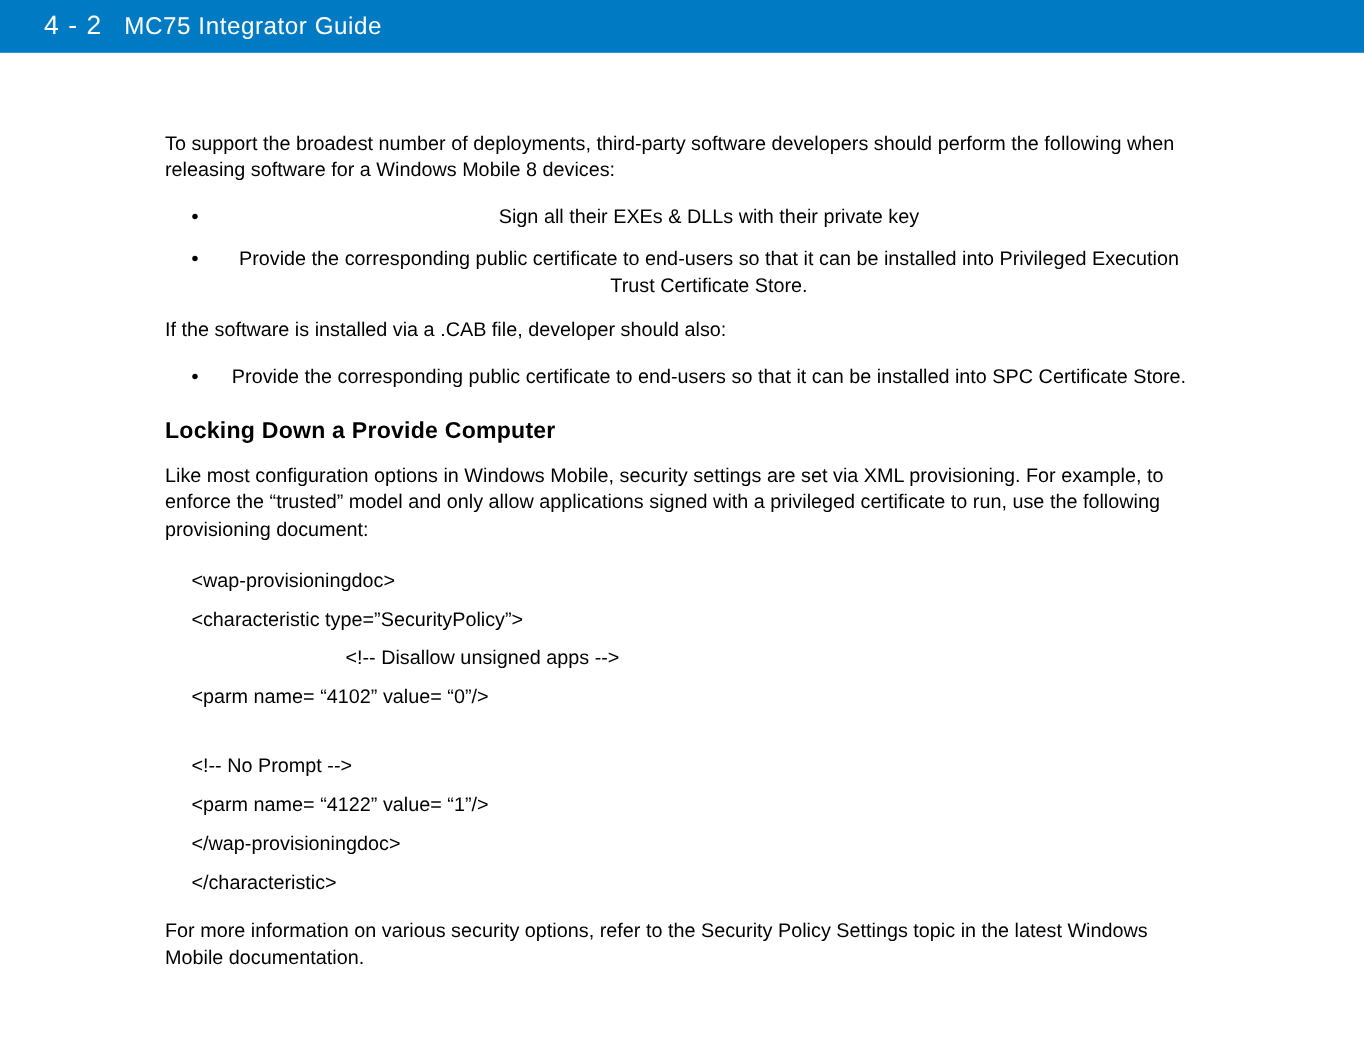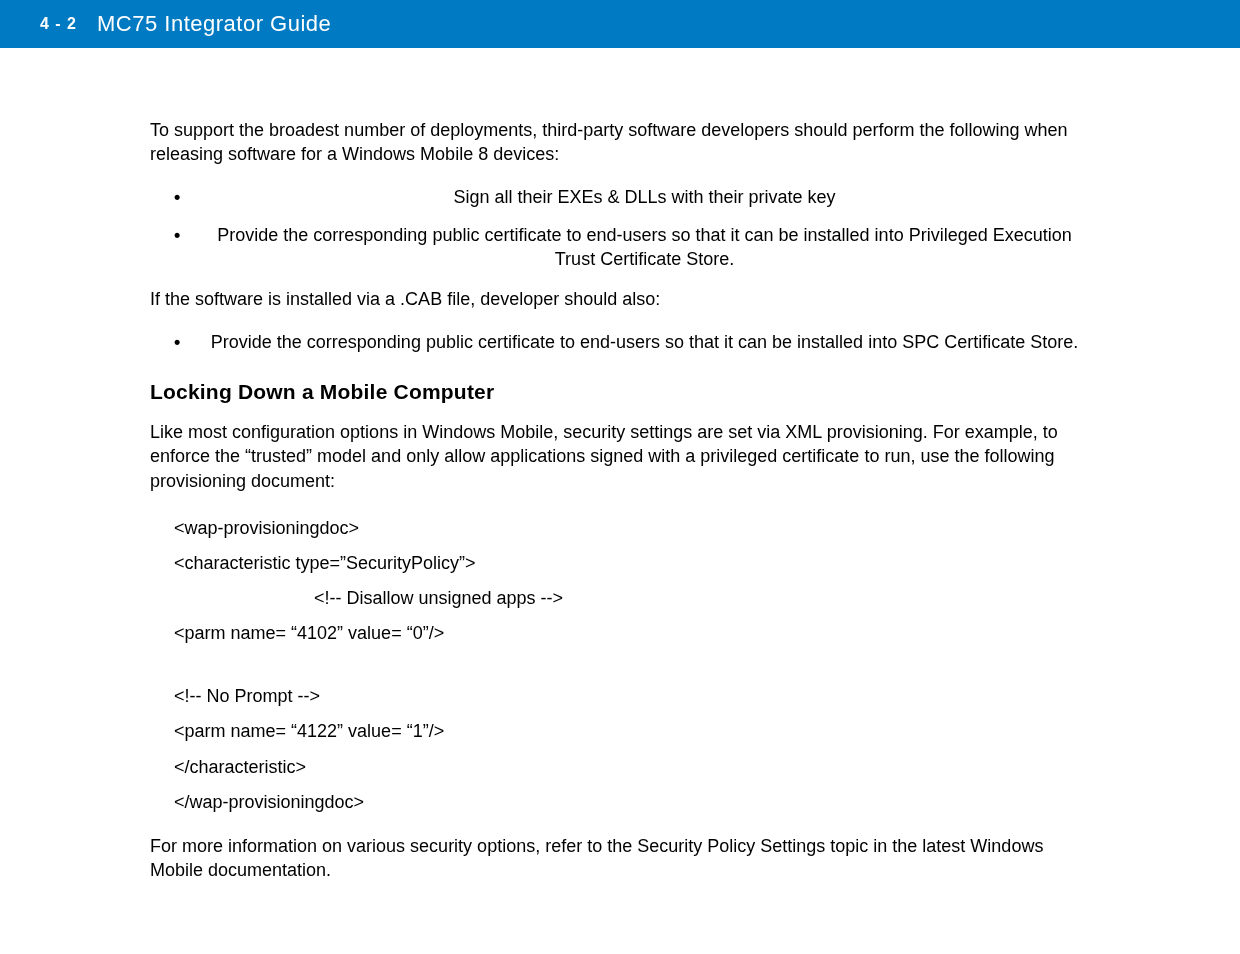--- a/index.html
+++ b/index.html
@@ -11,22 +11,22 @@
   }
   .header-bar {
     background: #007ac2;
     height: 48px;
     display: flex;
     align-items: center;
     padding-left: 40px;
   }
   .page-num {
     color: #fff;
-    font-size: 16px;
-    font-weight: 700;
+    font-size: 24px;
+    font-weight: 400;
     margin-right: 20px;
     letter-spacing: 1px;
   }
   .header-title {
     color: #fff;
     font-family: Liberation Sans, sans-serif;
     font-size: 22px;
     font-weight: 400;
     letter-spacing: 0.5px;
     font-stretch: condensed;
@@ -101,31 +101,31 @@
     <li>Sign all their EXEs &amp; DLLs with their private key</li>
     <li>Provide the corresponding public certificate to end-users so that it can be installed into Privileged Execution Trust Certificate Store.</li>
   </ul>
 
   <p class="para">If the software is installed via a .CAB file, developer should also:</p>
 
   <ul class="bullets">
     <li>Provide the corresponding public certificate to end-users so that it can be installed into SPC Certificate Store.</li>
   </ul>
 
-  <h3 class="section-heading">Locking Down a Mobile Computer</h3>
+  <h3 class="section-heading">Locking Down a Provide Computer</h3>
 
   <p class="para">Like most configuration options in Windows Mobile, security settings are set via XML provisioning. For example, to enforce the “trusted” model and only allow applications signed with a privileged certificate to run, use the following provisioning document:</p>
 
   <div class="code-block">
     <div class="code-line">&lt;wap-provisioningdoc&gt;</div>
     <div class="code-line">&lt;characteristic type=”SecurityPolicy”&gt;</div>
     <div class="code-line code-indent1">&lt;!-- Disallow unsigned apps --&gt;</div>
     <div class="code-line">&lt;parm name= “4102” value= “0”/&gt;</div>
     <div class="code-blank"></div>
     <div class="code-line">&lt;!-- No Prompt --&gt;</div>
     <div class="code-line">&lt;parm name= “4122” value= “1”/&gt;</div>
+    <div class="code-line">&lt;/wap-provisioningdoc&gt;</div>
     <div class="code-line">&lt;/characteristic&gt;</div>
-    <div class="code-line">&lt;/wap-provisioningdoc&gt;</div>
   </div>
 
   <p class="para">For more information on various security options, refer to the Security Policy Settings topic in the latest Windows Mobile documentation.</p>
 
 </div>
 
 </body></html>

